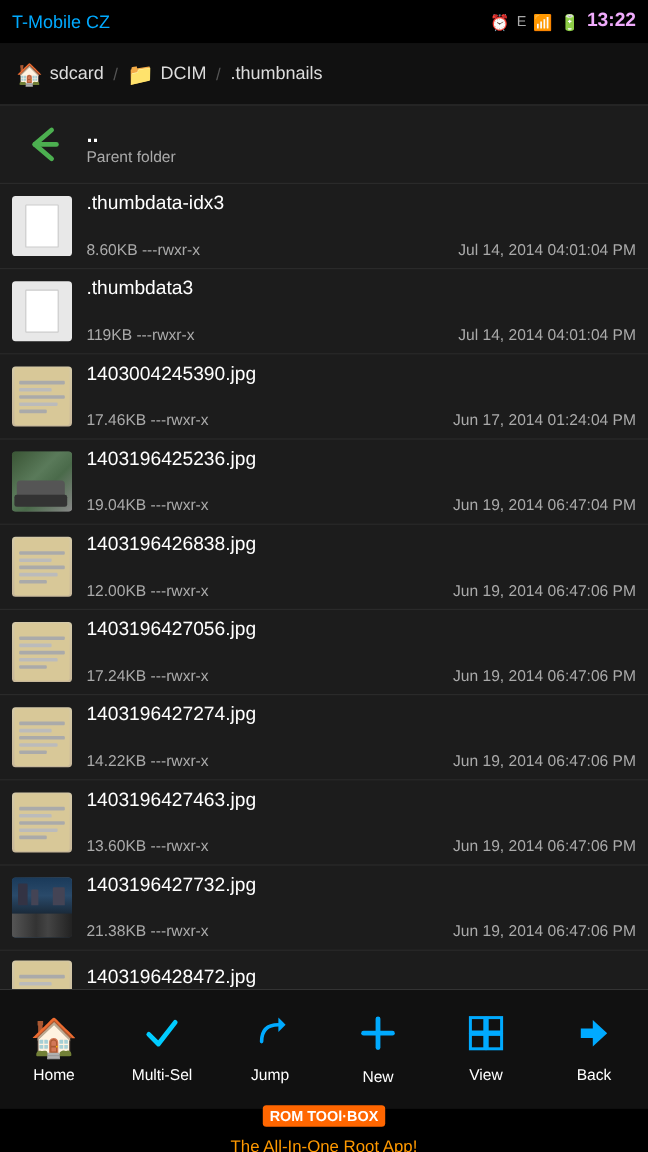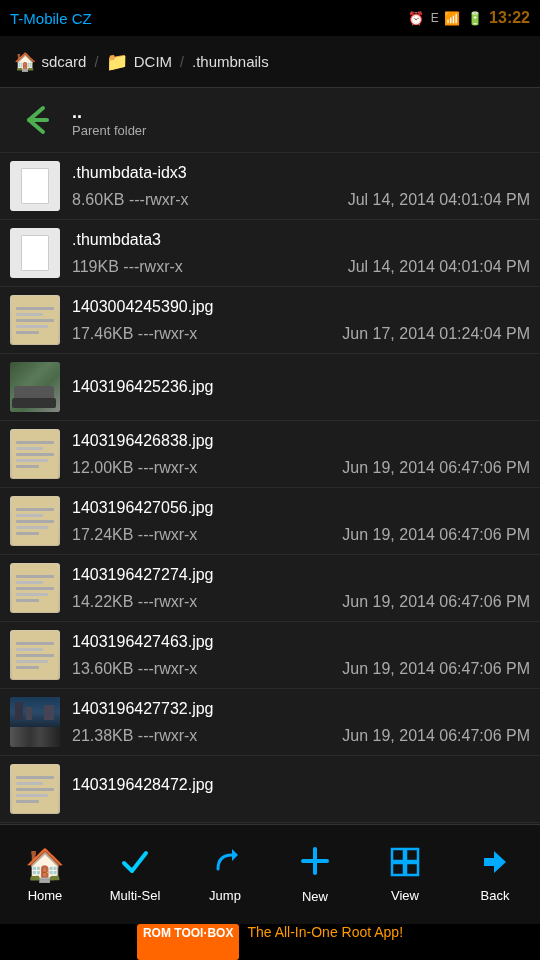--- a/index.html
+++ b/index.html
@@ -31,21 +31,21 @@
     .status-right {
       display: flex;
       align-items: center;
       gap: 6px;
       font-size: 13px;
       color: #fff;
     }
     .status-time {
       font-size: 16px;
       font-weight: bold;
-      color: #a16207;
+      color: #f0abfc;
     }
 
     
     #breadcrumb-bar {
       width: 100%;
       height: 52px;
       background: #111;
       display: flex;
       align-items: center;
       padding: 0 6px;
@@ -113,23 +113,23 @@
 
     .file-info {
       flex: 1;
     }
     .file-name {
       font-size: 16px;
       color: #fff;
       font-weight: normal;
     }
     .file-meta {
-      font-size: 16px;
+      font-size: 13px;
       color: #aaa;
-      margin-top: 9px;
+      margin-top: 21px;
       display: flex;
       justify-content: space-between;
     }
     .file-size { color: #aaa; }
     .file-date { color: #aaa; }
 
     
     .parent-row {
       display: flex;
       align-items: center;
@@ -184,25 +184,27 @@
     .tool-btn-icon.plus-icon { color: #00aaff; font-size: 34px; }
     .tool-btn-icon.grid-icon { color: #00aaff; }
     .tool-btn-icon.back-icon { color: #00aaff; }
 
     
     #rom-banner {
       width: 100%;
       height: 36px;
       background: #000;
       display: flex;
+      align-items: center;
       justify-content: center;
       position: absolute;
       bottom: 0;
       left: 0;
       gap: 8px;
+      flex-direction: column;
     }
     .rom-logo {
       background: #ff6600;
       color: #fff;
       font-size: 12px;
       font-weight: bold;
       padding: 2px 6px;
       border-radius: 3px;
     }
     .rom-text {
@@ -305,20 +307,24 @@
     </div>
       <div class="file-row">
       <div class="file-thumb car-img">
         <div style="width:50px;height:50px;background:linear-gradient(135deg,#3a5535 0%,#5a7a5a 40%,#4a6a4a 60%,#888 100%);border-radius:2px;position:relative;overflow:hidden;">
         <div style="position:absolute;bottom:8px;left:4px;width:40px;height:18px;background:#555;border-radius:3px 3px 0 0;"></div>
         <div style="position:absolute;bottom:4px;left:2px;width:44px;height:10px;background:#333;border-radius:2px;"></div>
       </div>
       </div>
       <div class="file-info">
         <div class="file-name">1403196425236.jpg</div>
+        <div class="file-meta">
+          <span class="file-size">19.04KB ---rwxr-x</span>
+          <span class="file-date">Jun 19, 2014 06:47:04 PM</span>
+        </div>
       </div>
     </div>
       <div class="file-row">
       <div class="file-thumb receipt-img">
         <div style="width:46px;height:48px;background:#d8c898;border-radius:2px;display:flex;flex-direction:column;justify-content:center;padding:4px;gap:3px;">
         <div style="height:3px;background:#aaa;border-radius:1px;"></div>
         <div style="height:3px;background:#bbb;border-radius:1px;width:70%;"></div>
         <div style="height:3px;background:#aaa;border-radius:1px;"></div>
         <div style="height:3px;background:#bbb;border-radius:1px;width:85%;"></div>
         <div style="height:3px;background:#aaa;border-radius:1px;width:60%;"></div>

